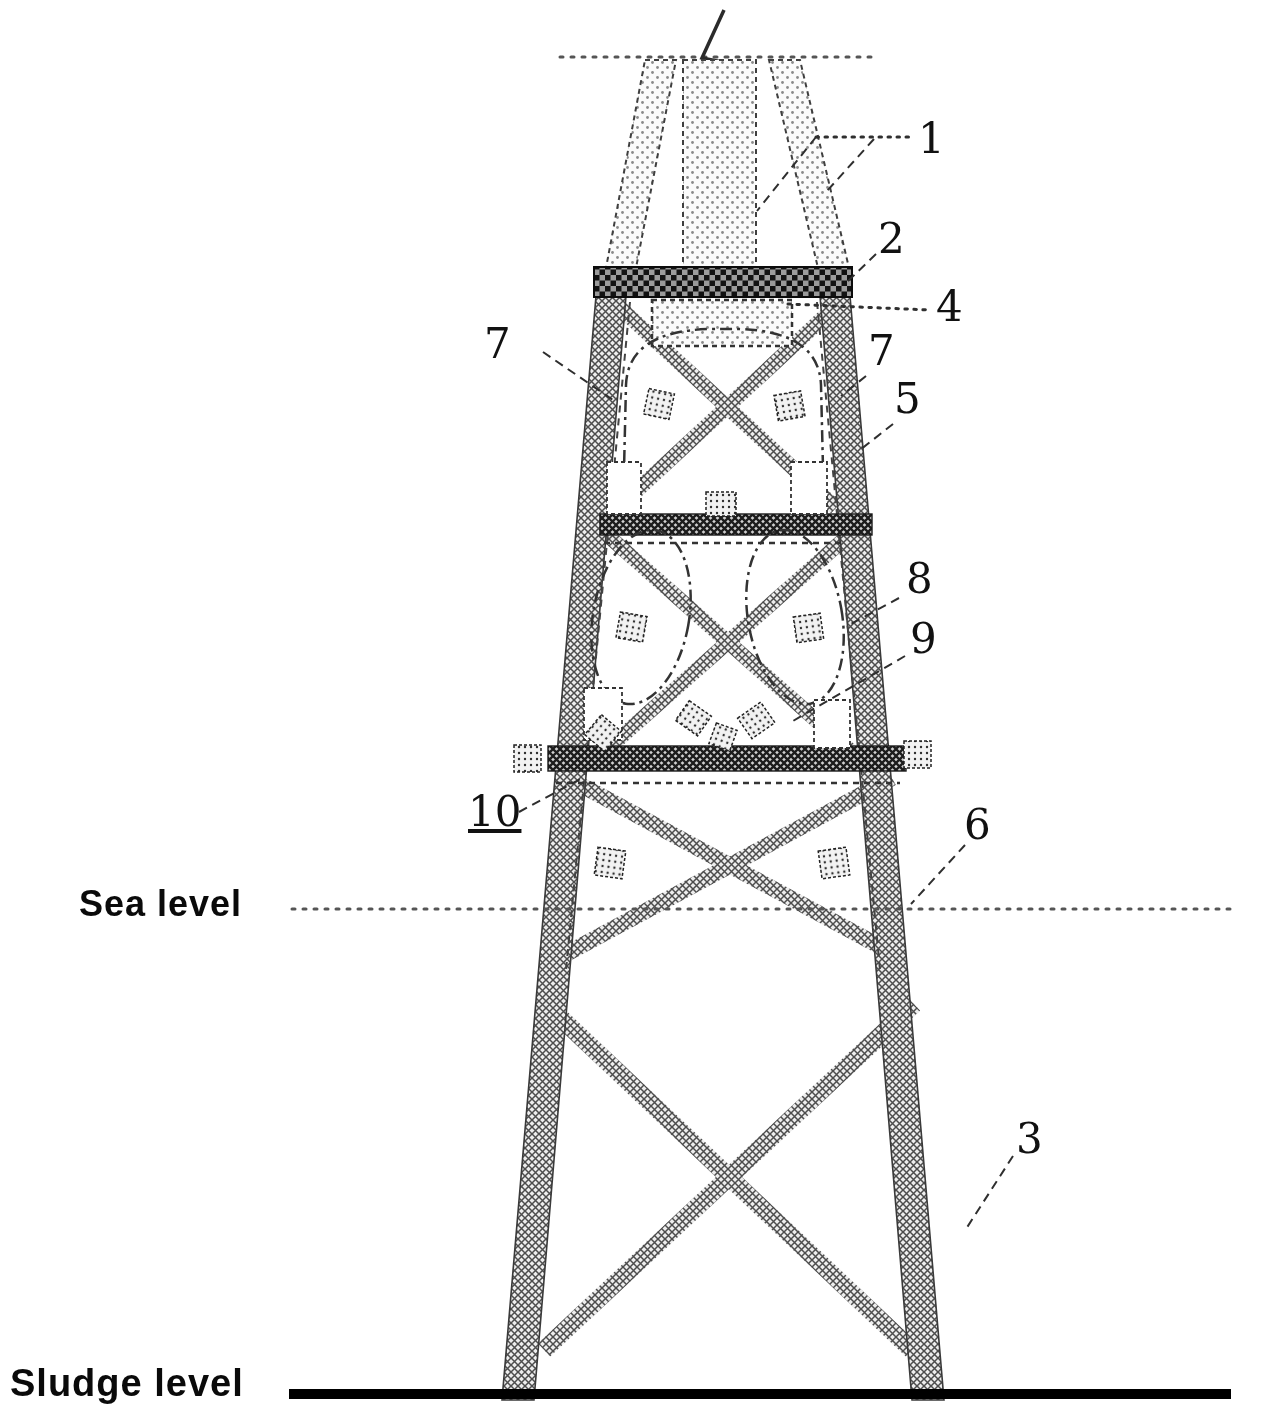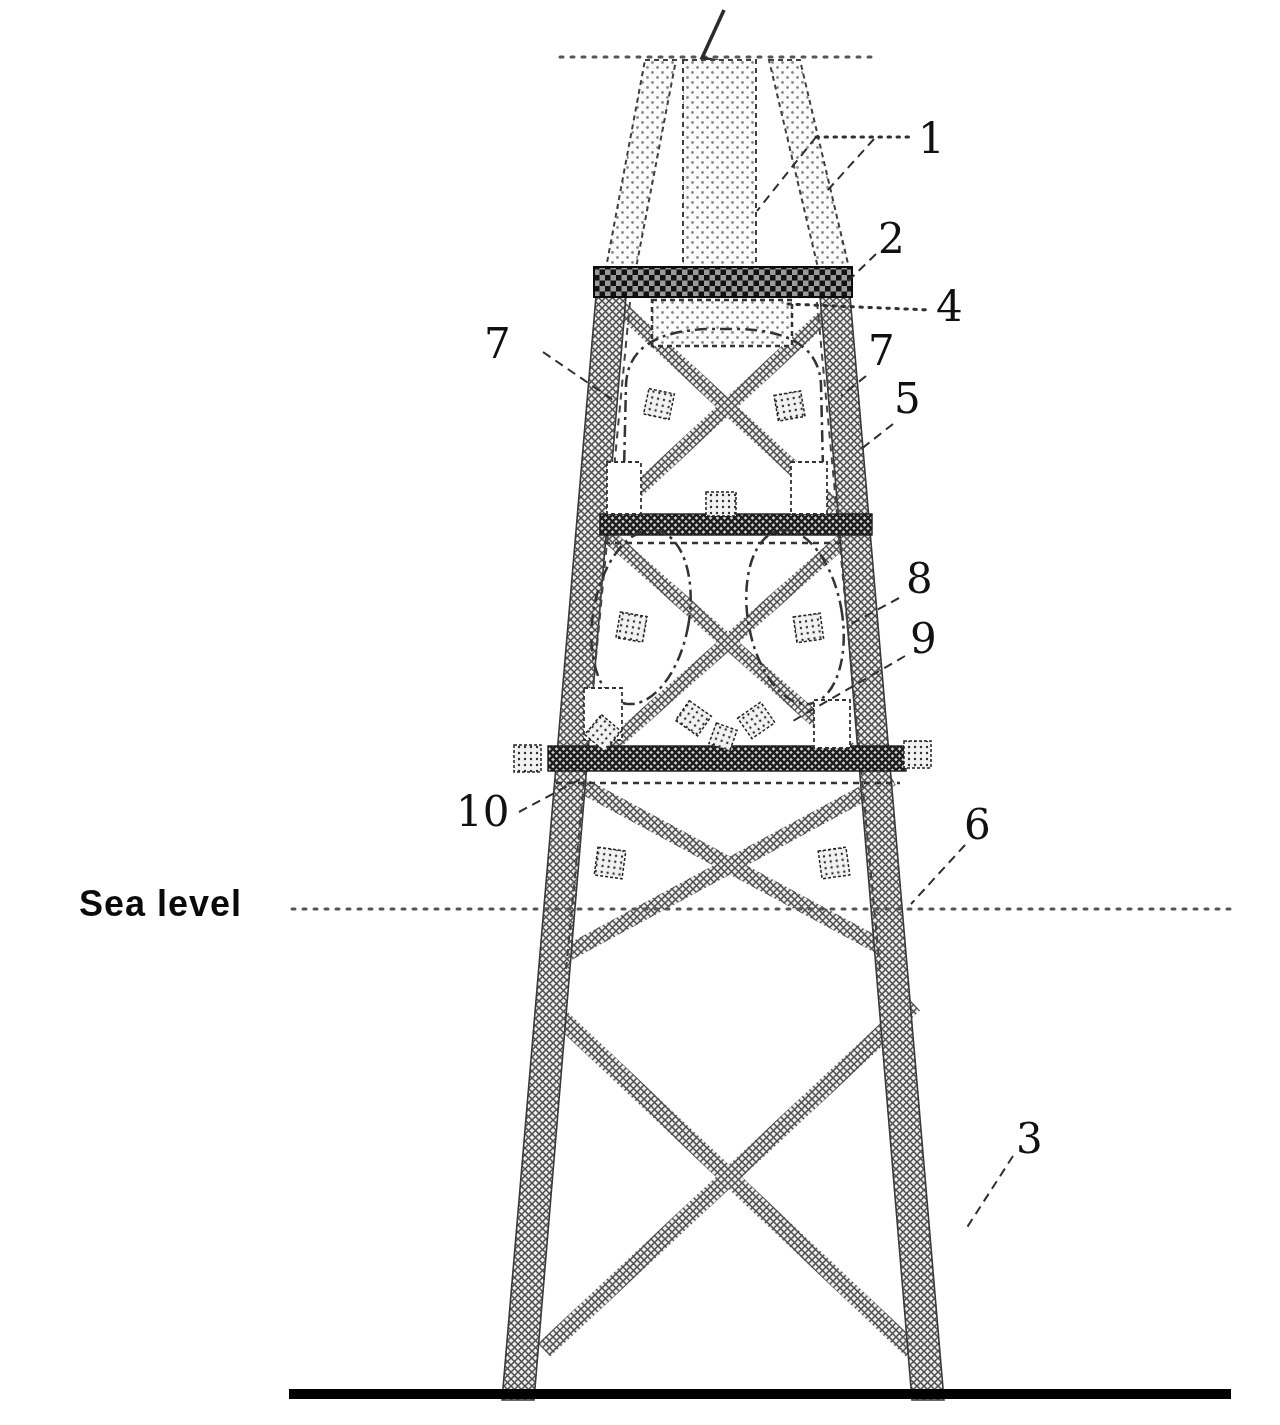--- a/index.html
+++ b/index.html
@@ -120,19 +120,20 @@
 </svg>
 
 <div class="part-label" style="left:918px;top:118px;">1</div>
 <div class="part-label" style="left:878px;top:218px;">2</div>
 <div class="part-label" style="left:936px;top:286px;">4</div>
 <div class="part-label" style="left:868px;top:330px;">7</div>
 <div class="part-label" style="left:894px;top:378px;">5</div>
 <div class="part-label" style="left:484px;top:323px;">7</div>
 <div class="part-label" style="left:906px;top:558px;">8</div>
 <div class="part-label" style="left:910px;top:618px;">9</div>
-<div class="part-label" style="left:456px;top:791px;">10</div>
+<div class="part-label" style="left:468px;top:791px;text-decoration:underline;">10</div>
 <div class="part-label" style="left:964px;top:804px;">6</div>
 <div class="part-label" style="left:1016px;top:1118px;">3</div>
 
 <div class="level-label" id="sea-level-label">Sea level</div>
+<div class="level-label" id="sludge-level-label">Sludge level</div>
 
 </div>
 
 </body></html>

